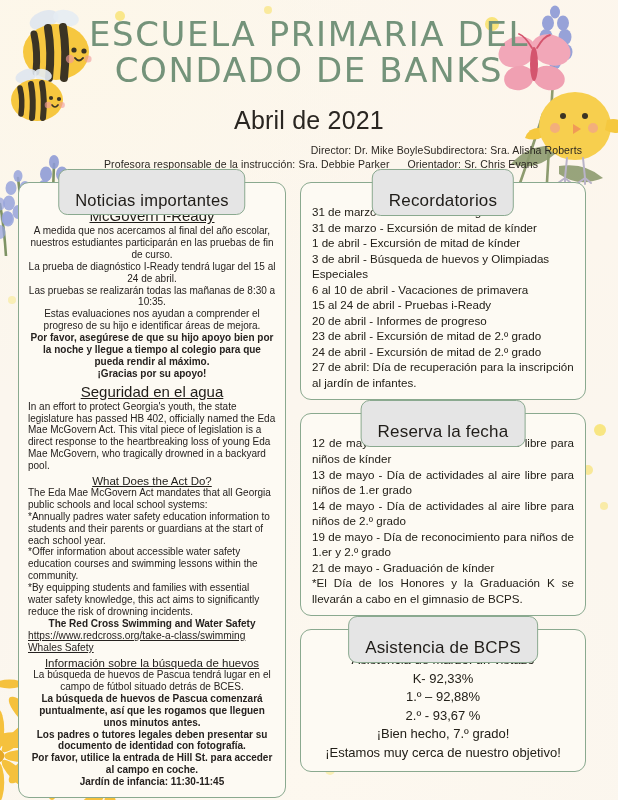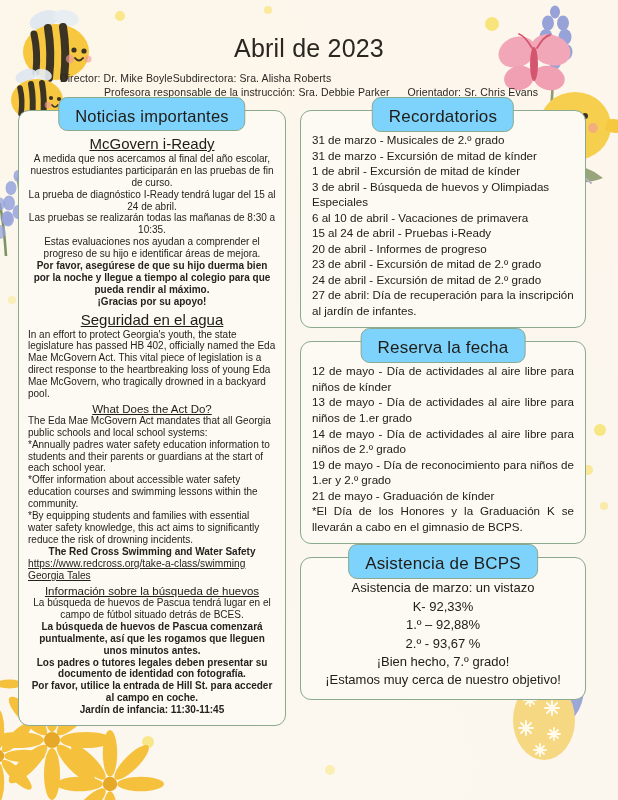--- a/index.html
+++ b/index.html
@@ -57,21 +57,21 @@
   }
   .issue-date {
     font-size: 25px;
     font-weight: 400;
     color: #2a2621;
     margin-top: 18px;
     letter-spacing: .2px;
   }
   .staff-row {
     display: flex;
-    justify-content: flex-start;
+    justify-content: flex-end;
     font-size: 10.5px;
     color: #2b2722;
     margin: 9px 36px 0 60px;
     letter-spacing: .1px;
   }
   .staff-row.second {
     justify-content: center;
     gap: 18px;
     margin-top: 2px;
   }
@@ -95,24 +95,24 @@
     border-radius: 11px;
     background: #fdfaf3;
     margin-bottom: 13px;
     padding: 19px 9px 9px 9px;
   }
   .card-header {
     position: absolute;
     top: -14px;
     left: 50%;
     transform: translateX(-50%);
-    background: #7dd3fc;
+    background: #e5e5e5;
     border: 1.4px solid #8aa98f;
     border-radius: 9px;
-    padding: 9px 16px 4px 16px;
+    padding: 21px 16px 4px 16px;
     font-size: 17px;
     color: #1f1c18;
     white-space: nowrap;
     letter-spacing: .2px;
   }
   .card.left-card  { padding-top: 21px; }
   .card.left-card .card-header { font-size: 16.5px; }
 
   
   .sub-title {
@@ -407,21 +407,22 @@
           <path d="M0 -6 L0 6 M-6 0 L6 0 M-4 -4 L4 4 M-4 4 L4 -4" stroke="#fffdf3" stroke-width="1.8" stroke-linecap="round"></path>
         </g>
         <g transform="translate(62,48)">
           <path d="M0 -5 L0 5 M-5 0 L5 0 M-3.5 -3.5 L3.5 3.5 M-3.5 3.5 L3.5 -3.5" stroke="#fffdf3" stroke-width="1.6" stroke-linecap="round"></path>
         </g>
       </g>
     </svg>
   </div>
 
   <div class="masthead">
-    <div class="issue-date">Abril de 2023</div>
+    <h1 class="school-title">Escuela Primaria del Condado de Banks</h1>
+    <div class="issue-date">Abril de 2021</div>
     <div class="staff-row">
       <span>Director: Dr. Mike Boyle</span>
       <span>Subdirectora: Sra. Alisha Roberts</span>
     </div>
     <div class="staff-row second">
       <span>Profesora responsable de la instrucción: Sra. Debbie Parker</span>
       <span>Orientador: Sr. Chris Evans</span>
     </div>
   </div>
 
@@ -429,33 +430,33 @@
 
     <div class="col-left">
       <div class="card left-card">
         <div class="card-header">Noticias importantes</div>
 
         <div class="sub-title">McGovern i-Ready</div>
         <p class="ptext">A medida que nos acercamos al final del año escolar, nuestros estudiantes participarán en las pruebas de fin de curso.</p>
         <p class="ptext">La prueba de diagnóstico I-Ready tendrá lugar del 15 al 24 de abril.</p>
         <p class="ptext">Las pruebas se realizarán todas las mañanas de 8:30 a 10:35.</p>
         <p class="ptext">Estas evaluaciones nos ayudan a comprender el progreso de su hijo e identificar áreas de mejora.</p>
-        <p class="ptext bold">Por favor, asegúrese de que su hijo duerma bien por la noche y llegue a tiempo al colegio para que pueda rendir al máximo.</p>
+        <p class="ptext bold">Por favor, asegúrese de que su hijo apoyo bien por la noche y llegue a tiempo al colegio para que pueda rendir al máximo.</p>
         <p class="ptext bold">¡Gracias por su apoyo!</p>
 
         <div class="sub-title">Seguridad en el agua</div>
         <p class="ptext left-align">In an effort to protect Georgia's youth, the state legislature has passed HB 402, officially named the Eda Mae McGovern Act. This vital piece of legislation is a direct response to the heartbreaking loss of young Eda Mae McGovern, who tragically drowned in a backyard pool.</p>
         <div class="sub-title small">What Does the Act Do?</div>
         <p class="ptext left-align">The Eda Mae McGovern Act mandates that all Georgia public schools and local school systems:</p>
         <p class="ptext left-align">*Annually padres water safety education information to students and their parents or guardians at the start of each school year.</p>
         <p class="ptext left-align">*Offer information about accessible water safety education courses and swimming lessons within the community.</p>
         <p class="ptext left-align">*By equipping students and families with essential water safety knowledge, this act aims to significantly reduce the risk of drowning incidents.</p>
         <p class="ptext bold">The Red Cross Swimming and Water Safety</p>
         <a class="link" href="#">https://www.redcross.org/take-a-class/swimming</a>
-        <a class="link" href="#">Georgia Tales</a>
+        <a class="link" href="#">Whales Safety</a>
 
         <div class="sub-title small">Información sobre la búsqueda de huevos</div>
         <p class="ptext">La búsqueda de huevos de Pascua tendrá lugar en el campo de fútbol situado detrás de BCES.</p>
         <p class="ptext bold">La búsqueda de huevos de Pascua comenzará puntualmente, así que les rogamos que lleguen unos minutos antes.</p>
         <p class="ptext bold">Los padres o tutores legales deben presentar su documento de identidad con fotografía.</p>
         <p class="ptext bold">Por favor, utilice la entrada de Hill St. para acceder al campo en coche.</p>
         <p class="ptext bold">Jardín de infancia: 11:30-11:45</p>
 
       </div>
     </div>

